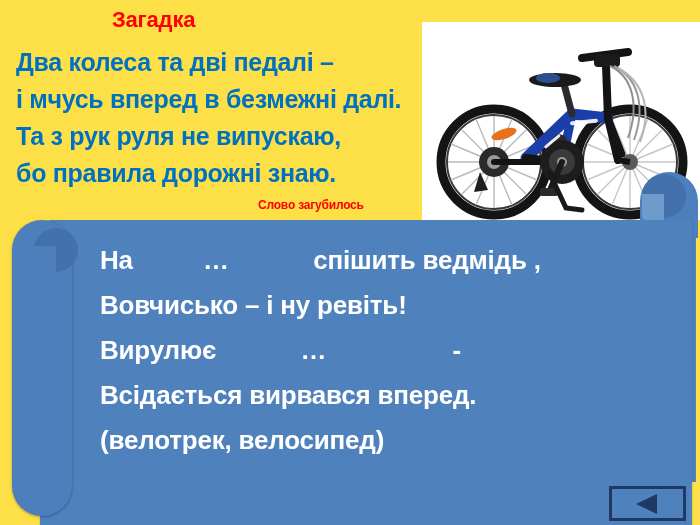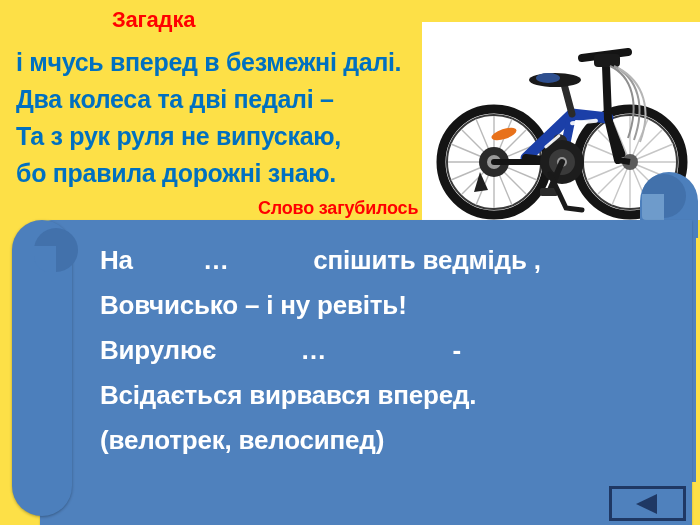--- a/index.html
+++ b/index.html
@@ -54,21 +54,21 @@
     background: #ffffff;
     overflow: hidden;
   }
   #bike-photo svg { display: block; }
 
   
   #lost-word-label {
     position: absolute;
     left: 258px;
     top: 198px;
-    font-size: 18px;
+    font-size: 12px;
     font-weight: bold;
     color: #FF0000;
     white-space: nowrap;
     letter-spacing: -0.2px;
   }
 
   
   #scroll-shape {
     position: absolute;
     left: 4px;
@@ -191,22 +191,22 @@
   }
 </style>
 </head>
 <body>
 
 <div id="slide">
 
   <div id="riddle-title">Загадка</div>
 
   <div id="riddle-body">
+    <div class="rline">Два колеса та дві педалі –</div>
     <div class="rline">і мчусь вперед в безмежні далі.</div>
-    <div class="rline">Два колеса та дві педалі –</div>
     <div class="rline">Та з рук руля не випускаю,</div>
     <div class="rline">бо правила дорожні знаю.</div>
   </div>
 
   <div id="bike-photo">
     <svg width="278" height="198" viewBox="0 0 278 198" xmlns="http://www.w3.org/2000/svg">
       <rect x="0" y="0" width="278" height="198" fill="#ffffff"></rect>
 
       <circle cx="72" cy="140" r="53" fill="none" stroke="#141414" stroke-width="9"></circle>
       <circle cx="72" cy="140" r="47" fill="none" stroke="#3a3a3a" stroke-width="2"></circle>

